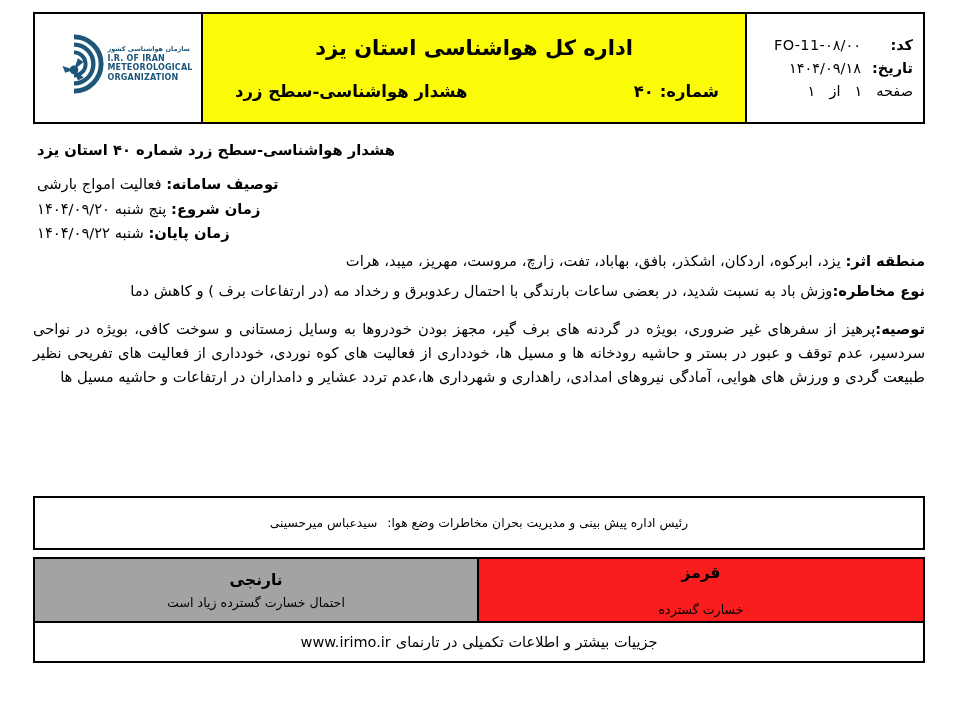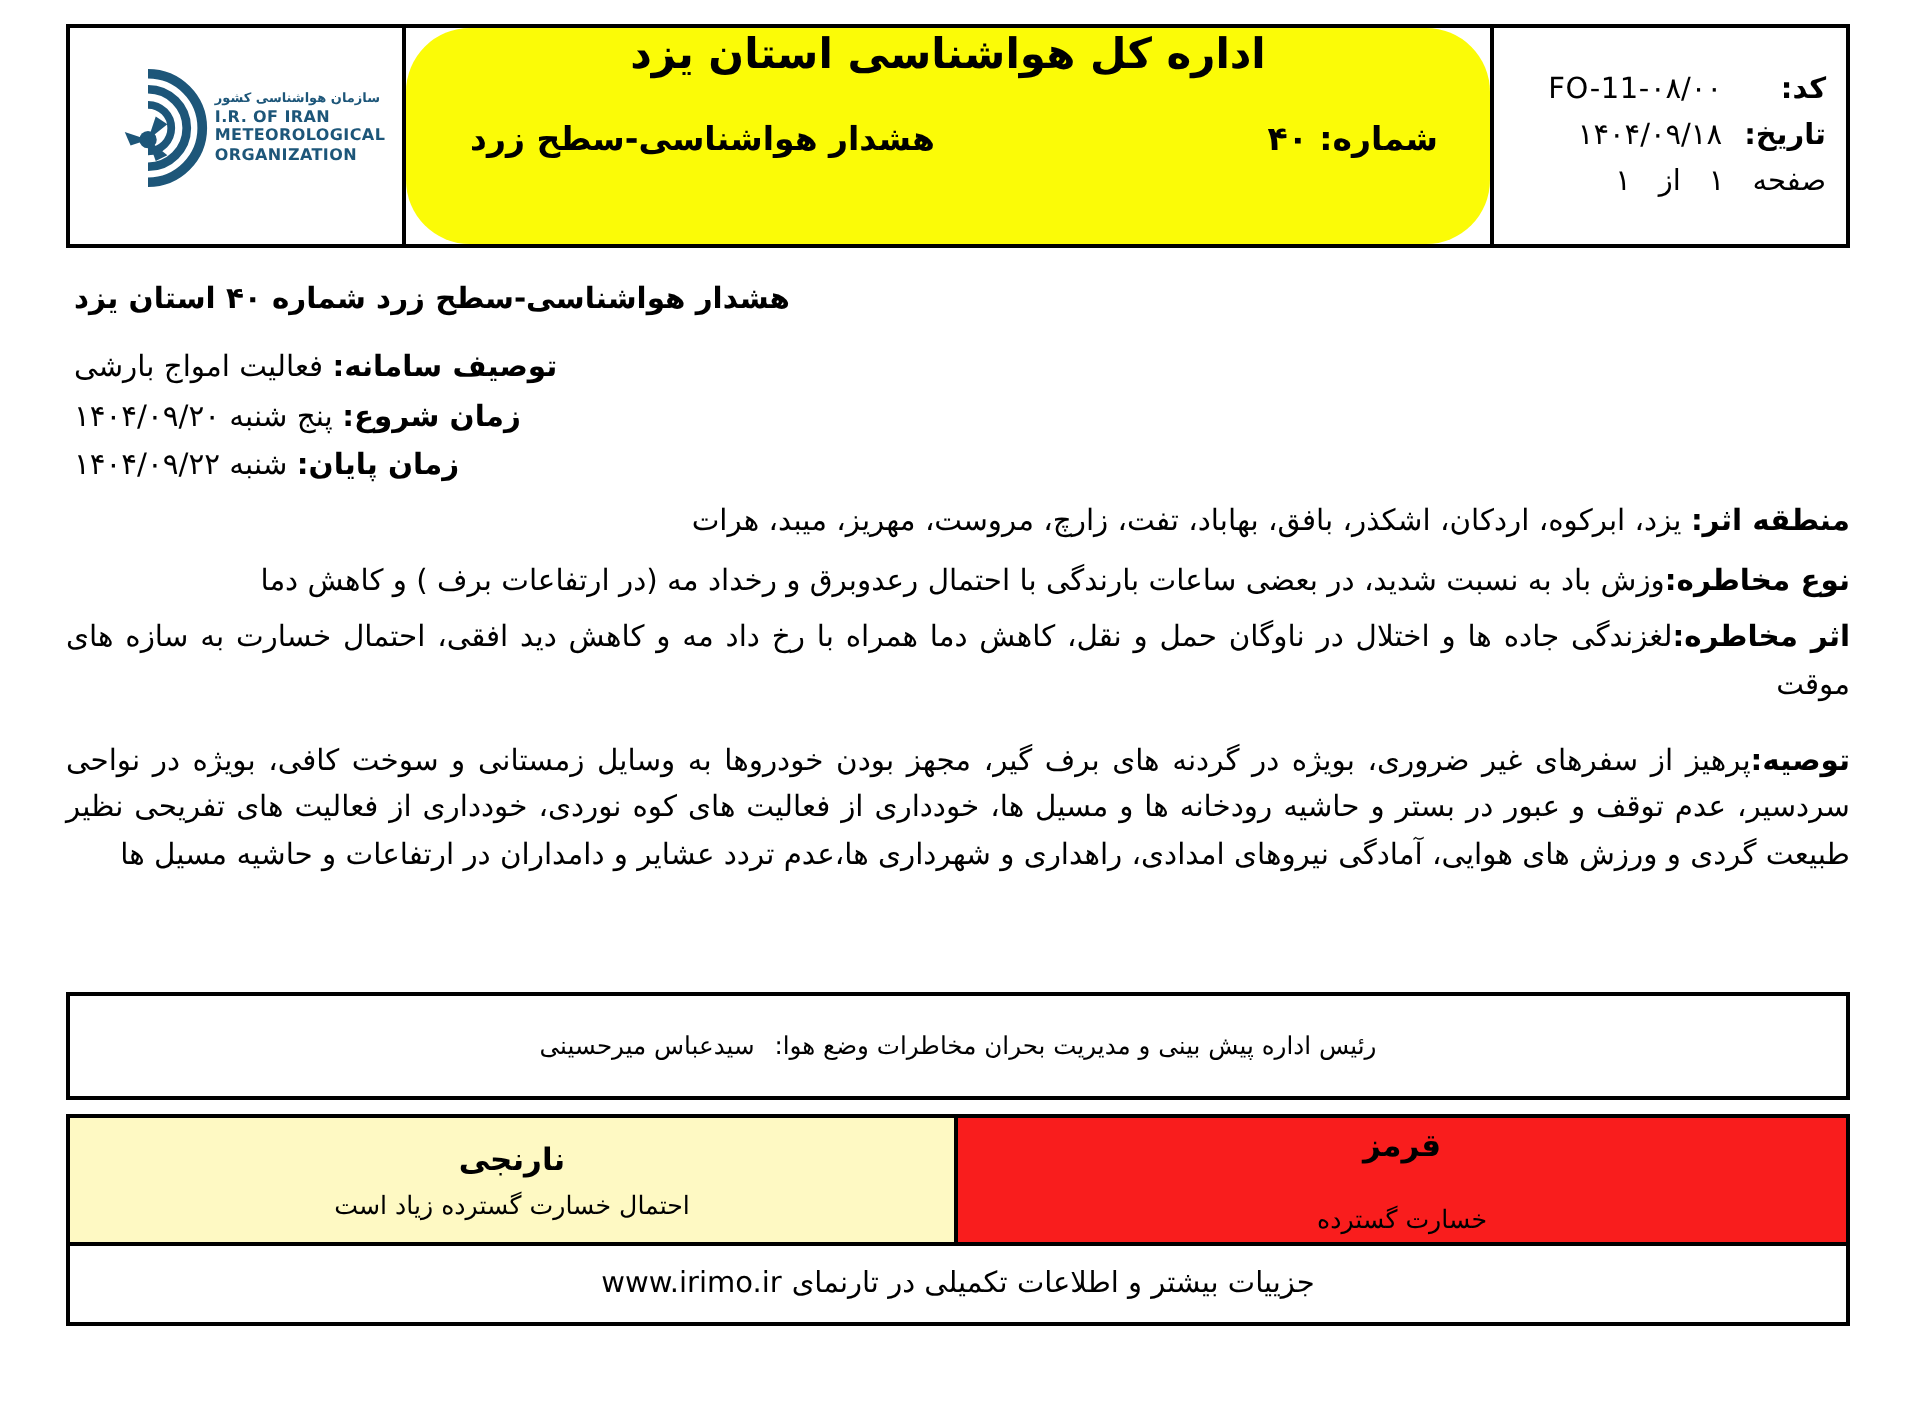--- a/index.html
+++ b/index.html
@@ -67,24 +67,23 @@
   }
   .meta-row.page-row .seg {
     margin-left: 14px;
   }
 
   .hdr-title {
     flex: 1 1 auto;
     background: #fbfb07;
     display: flex;
     flex-direction: column;
-    justify-content: flex-start;
-    padding: 1px 22px 10px 22px;
-    box-sizing: border-box;
-    border-radius: 32px;
+    justify-content: center;
+    padding: 11px 22px 10px 22px;
+    box-sizing: border-box;
   }
   .hdr-title h1 {
     margin: 0 0 20px 0;
     font-size: 21px;
     font-weight: 700;
     text-align: center;
     line-height: 1.2;
   }
   .hdr-sub {
     display: flex;
@@ -341,42 +340,39 @@
 
     <p class="para tight">
       <span class="lbl">منطقه اثر:</span>
       <span class="val">یزد، ابرکوه، اردکان، اشکذر، بافق، بهاباد، تفت، زارچ، مروست، مهریز، میبد، هرات</span>
     </p>
 
     <p class="para">
       <span class="lbl">نوع مخاطره:</span><span class="val">وزش باد به نسبت شدید، در بعضی ساعات بارندگی با احتمال رعدوبرق و رخداد مه (در ارتفاعات برف ) و کاهش دما</span>
     </p>
 
-    <p class="para tight">
-      <span class="lbl">اثر مخاطره:</span><span class="val">لغزندگی جاده ها و اختلال در ناوگان حمل و نقل، کاهش دما همراه با رخ داد مه و کاهش دید افقی، احتمال خسارت به سازه های موقت</span>
-    </p>
 
     <p class="para advice">
       <span class="lbl">توصیه:</span><span class="val">پرهیز از سفرهای غیر ضروری، بویژه در گردنه های برف گیر، مجهز بودن خودروها به وسایل زمستانی و سوخت کافی، بویژه در نواحی سردسیر، عدم توقف و عبور در بستر و حاشیه رودخانه ها و مسیل ها، خودداری از فعالیت های کوه نوردی، خودداری از فعالیت های تفریحی نظیر طبیعت گردی و ورزش های هوایی، آمادگی نیروهای امدادی، راهداری و شهرداری ها،عدم تردد عشایر و دامداران در ارتفاعات و حاشیه مسیل ها</span>
     </p>
   </div>
 
   <div class="sign-box">
     <div class="sign-item">
       <span>رئیس اداره پیش بینی و مدیریت بحران مخاطرات وضع هوا:</span>
       <span class="nm">سیدعباس میرحسینی</span>
     </div>
   </div>
 
   <div class="legend">
     <div class="legend-cell" style="background: rgb(249, 29, 29); gap: 20px;">
       <span class="legend-name">قرمز</span>
       <span class="legend-desc">خسارت گسترده</span>
     </div>
-    <div class="legend-cell" style="background: #fef9c3;">
+    <div class="legend-cell" style="background: #a3a3a3;">
       <span class="legend-name">نارنجی</span>
       <span class="legend-desc">احتمال خسارت گسترده زیاد است</span>
     </div>
   </div>
 
   <div class="footer">
     <span>جزییات بیشتر و اطلاعات تکمیلی در تارنمای</span>
     <span class="url">www.irimo.ir</span>
   </div>
 

